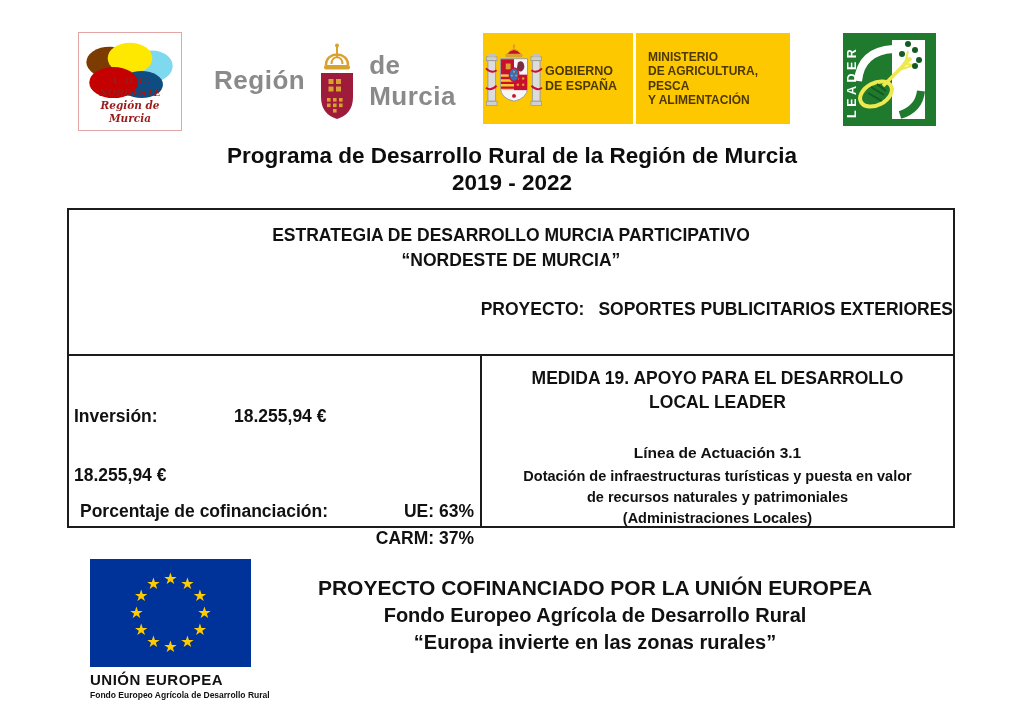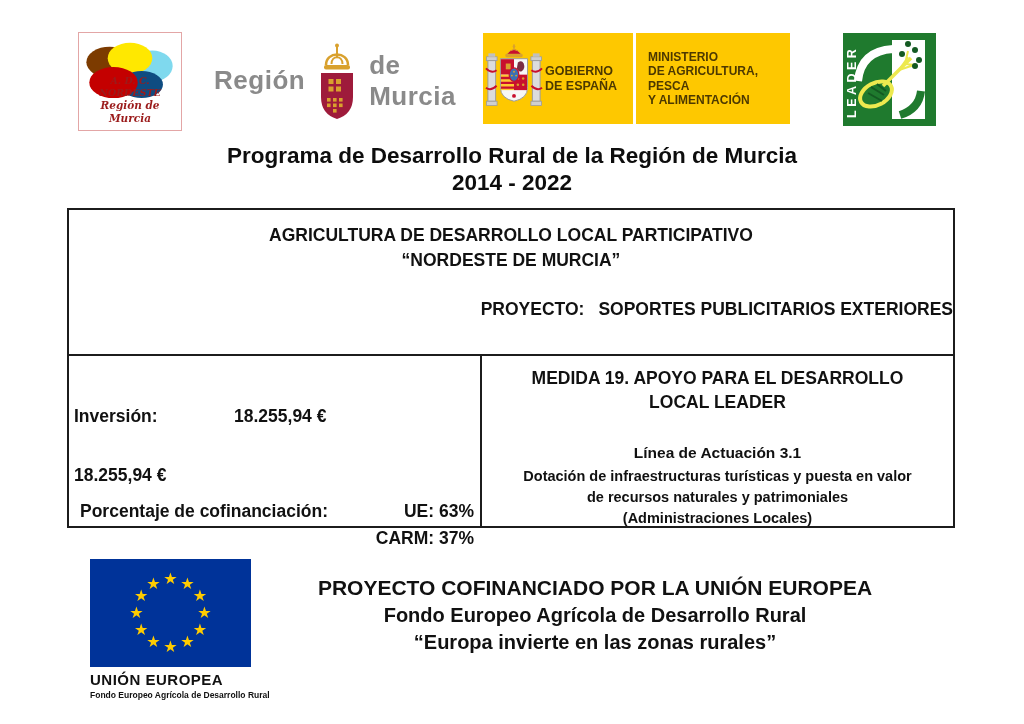--- a/index.html
+++ b/index.html
@@ -168,26 +168,26 @@
       <circle cx="72" cy="17" r="3" fill="#145A22"></circle>
       <circle cx="76" cy="27" r="3" fill="#145A22"></circle>
       <circle cx="72" cy="33" r="3" fill="#145A22"></circle>
       <circle cx="59" cy="21" r="3" fill="#145A22"></circle>
       <text x="-85" y="13" transform="rotate(-90)" fill="#ffffff" font-size="12.5" font-weight="bold" letter-spacing="3.5">LEADER</text>
     </svg>
   </div>
 
   <div class="title">
     <div>Programa de Desarrollo Rural de la Región de Murcia</div>
-    <div>2014 - 2022</div>
+    <div>2019 - 2022</div>
   </div>
 
   <div class="ptable">
     <div class="t-header">
-      <div>AGRICULTURA DE DESARROLLO LOCAL PARTICIPATIVO</div>
+      <div>ESTRATEGIA DE DESARROLLO MURCIA PARTICIPATIVO</div>
       <div>“NORDESTE DE MURCIA”</div>
       <div class="proyecto">
         <span class="plabel">PROYECTO:</span><span>SOPORTES PUBLICITARIOS EXTERIORES</span>
       </div>
     </div>
     <div class="t-body">
       <div class="cell-left">
         <div class="fin-row">
           <span class="fin-label">Inversión:</span>
           <span class="fin-value">18.255,94 €</span>

